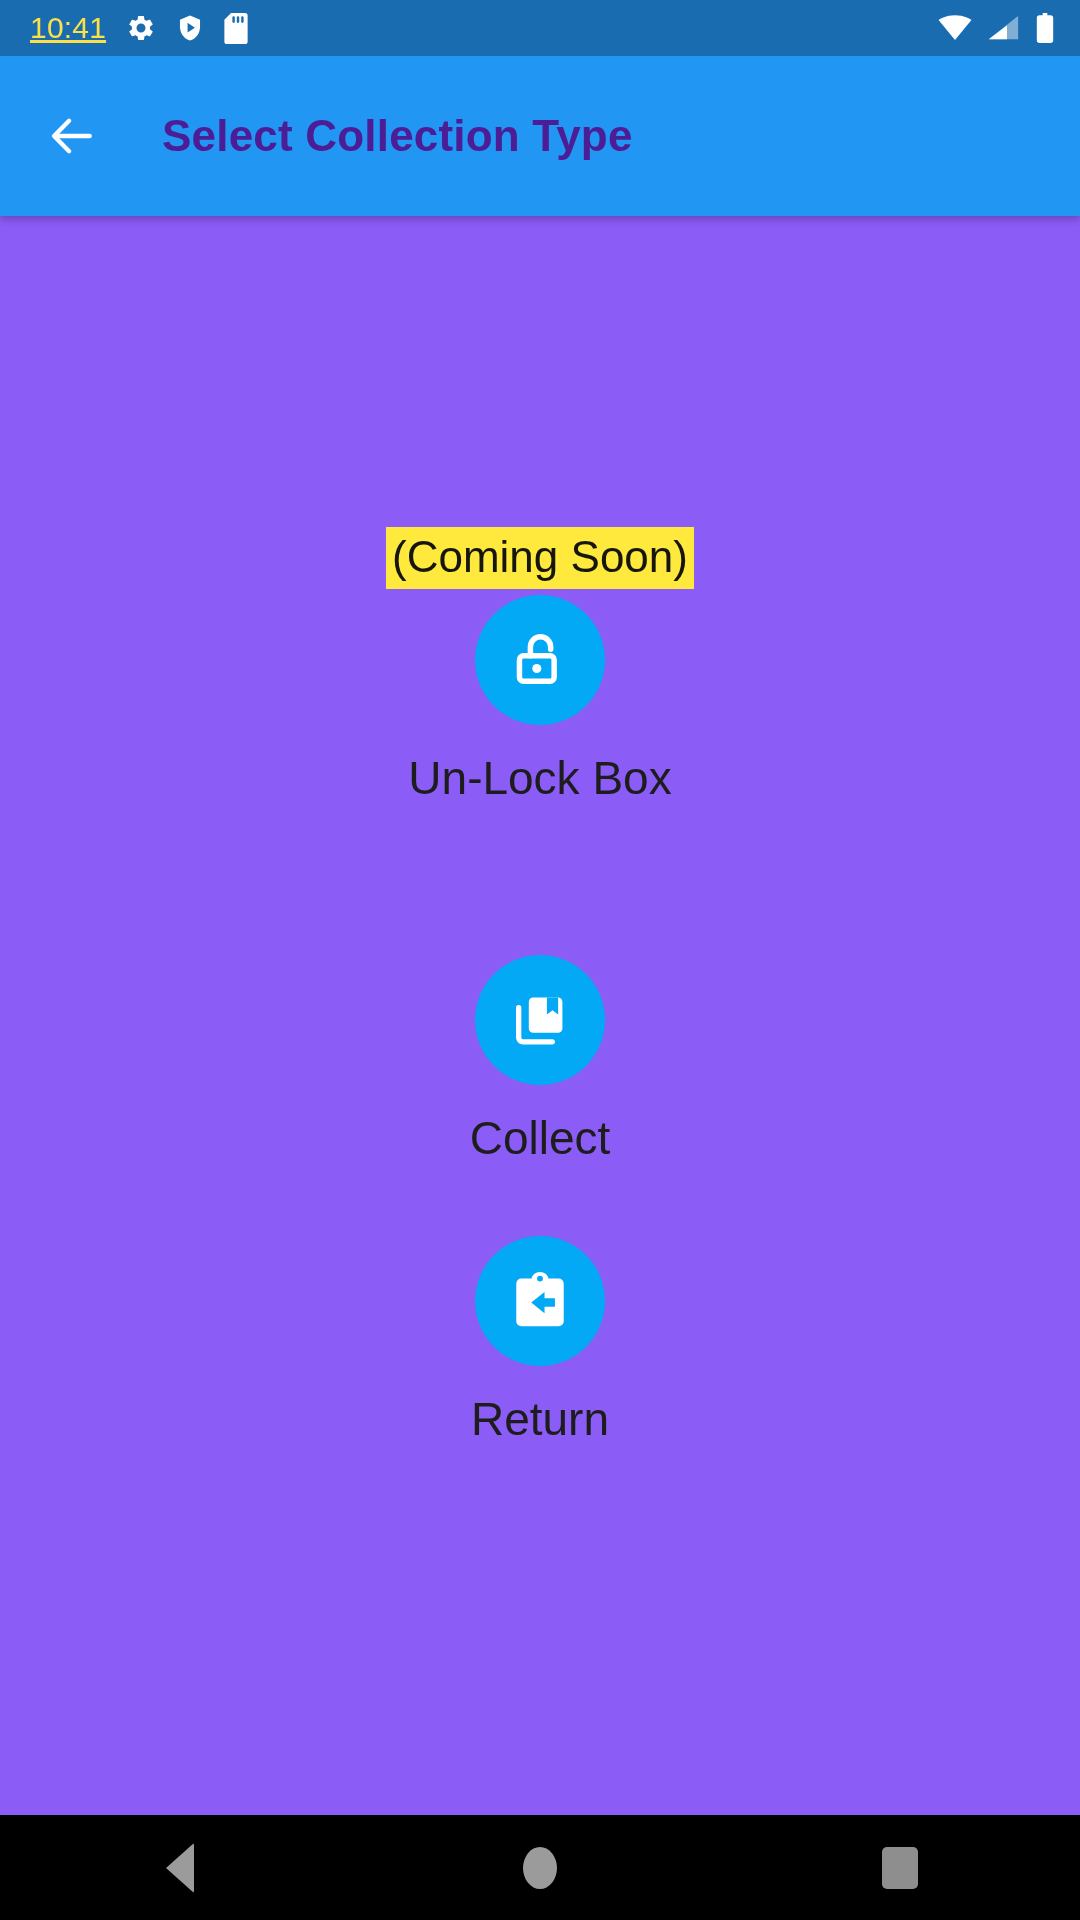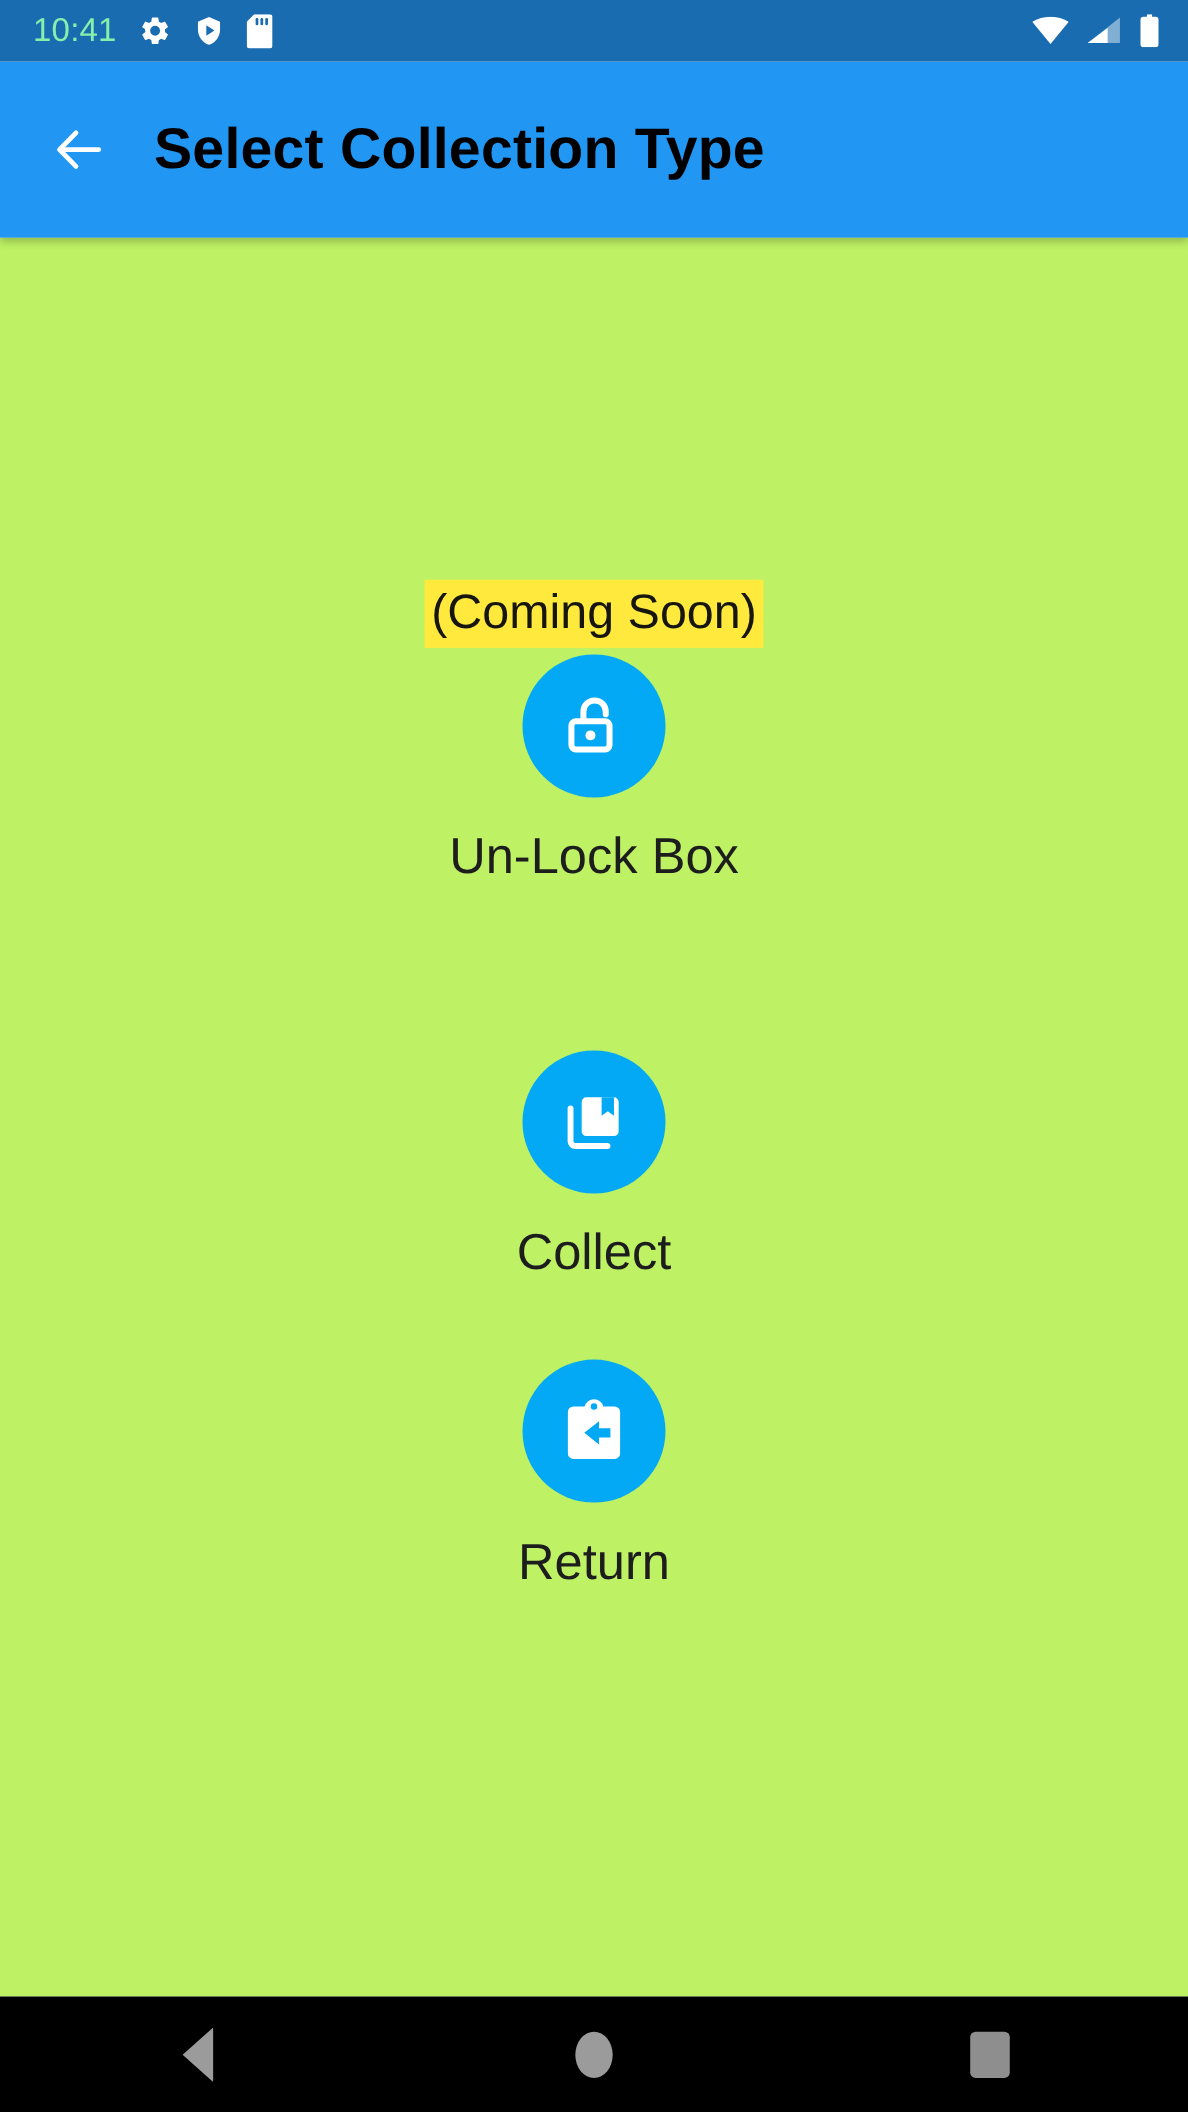--- a/index.html
+++ b/index.html
@@ -12,46 +12,46 @@
   #screen { position:relative; width:1080px; height:1920px; background:#fafafa; }
 
   
   .status-bar{
     position:absolute; top:0; left:0; width:1080px; height:56px;
     background:#1a6cb0; display:flex; align-items:center;
     padding:0 26px 0 30px; z-index:30;
   }
   .status-left{ display:flex; align-items:center; gap:20px; }
   .status-clock{
-    color:#86efac; font-size:30px; font-weight:500;
-    letter-spacing:.2px; line-height:1;
+    color:#fde047; font-size:30px; font-weight:500;
+    letter-spacing:.2px; line-height:1;text-decoration:underline;
   }
   .status-right{ margin-left:auto; display:flex; align-items:center; gap:16px; }
   .sb-ic{ display:block; }
 
   
   .app-bar{
     position:absolute; top:56px; left:0; width:1080px; height:160px;
     background:#2196f3; display:flex; align-items:center;
     box-shadow:0 4px 7px rgba(0,0,0,.22); z-index:20;
   }
   .back-btn{
     width:96px; height:96px; margin-left:24px;
     display:flex; align-items:center; justify-content:center;
     border-radius:50%; cursor:pointer; flex:none;
   }
   .app-title{
-    color:#000000; font-size:52px; font-weight:bold;
-    margin-left:20px; letter-spacing:.2px; white-space:nowrap;
+    color:#4c1d95; font-size:44px; font-weight:bold;
+    margin-left:42px; letter-spacing:.2px; white-space:nowrap;
   }
 
   
   .content{
     position:absolute; top:216px; left:0; width:1080px; height:1599px;
-    background:#bef264; z-index:5;padding-left:27px;
+    background:#8b5cf6; z-index:5;padding-left:27px;
   }
   .coming-soon-wrap{
     position:absolute; top:311px; left:0; width:1080px;
     text-align:center; line-height:0;
   }
   .coming-soon{
     display:inline-block; background:#ffe93d; color:#16160f;
     font-size:44px; line-height:56px; padding:2px 6px 4px 6px;
     white-space:nowrap;
   }

